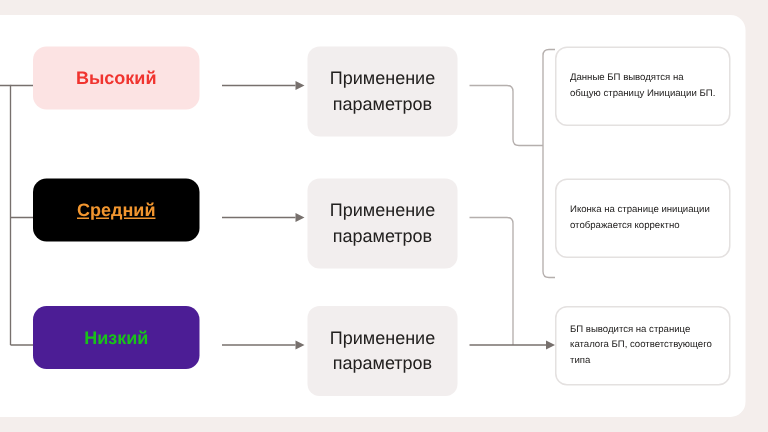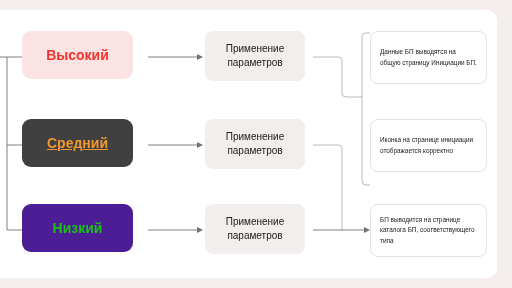--- a/index.html
+++ b/index.html
@@ -20,36 +20,36 @@
     position:absolute;
     display:flex;
     align-items:center;
     justify-content:center;
     text-align:center;
     box-sizing:border-box;
   }
   
   .prio{
     left:22px;
-    width:111px;height:48px;
+    width:111px;height:42px;
     border-radius:9px;
-    font-size:14px;
+    font-size:12px;
     font-weight:600;
   }
   .prio.high{background:#fce3e3;color:#f0342f;}
-  .prio.mid {background:#404040;color:#f2962f;text-decoration:underline;}
+  .prio.mid {background:#000000;color:#f2962f;text-decoration:underline;}
   .prio.low {background:#4c1d95;color:#19c219;}
   
   .mid-card{
     left:205px;
-    width:100px;height:50px;
+    width:100px;height:60px;
     border-radius:8px;
     background:#f2eeee;
     color:#22201f;
-    font-size:10px;
+    font-size:12px;
     line-height:1.45;
     padding:4px 8px;
   }
   
   .out-card{
     left:370px;
     width:117px;
     border-radius:8px;
     background:#ffffff;
     border:1px solid #e4e1e0;

